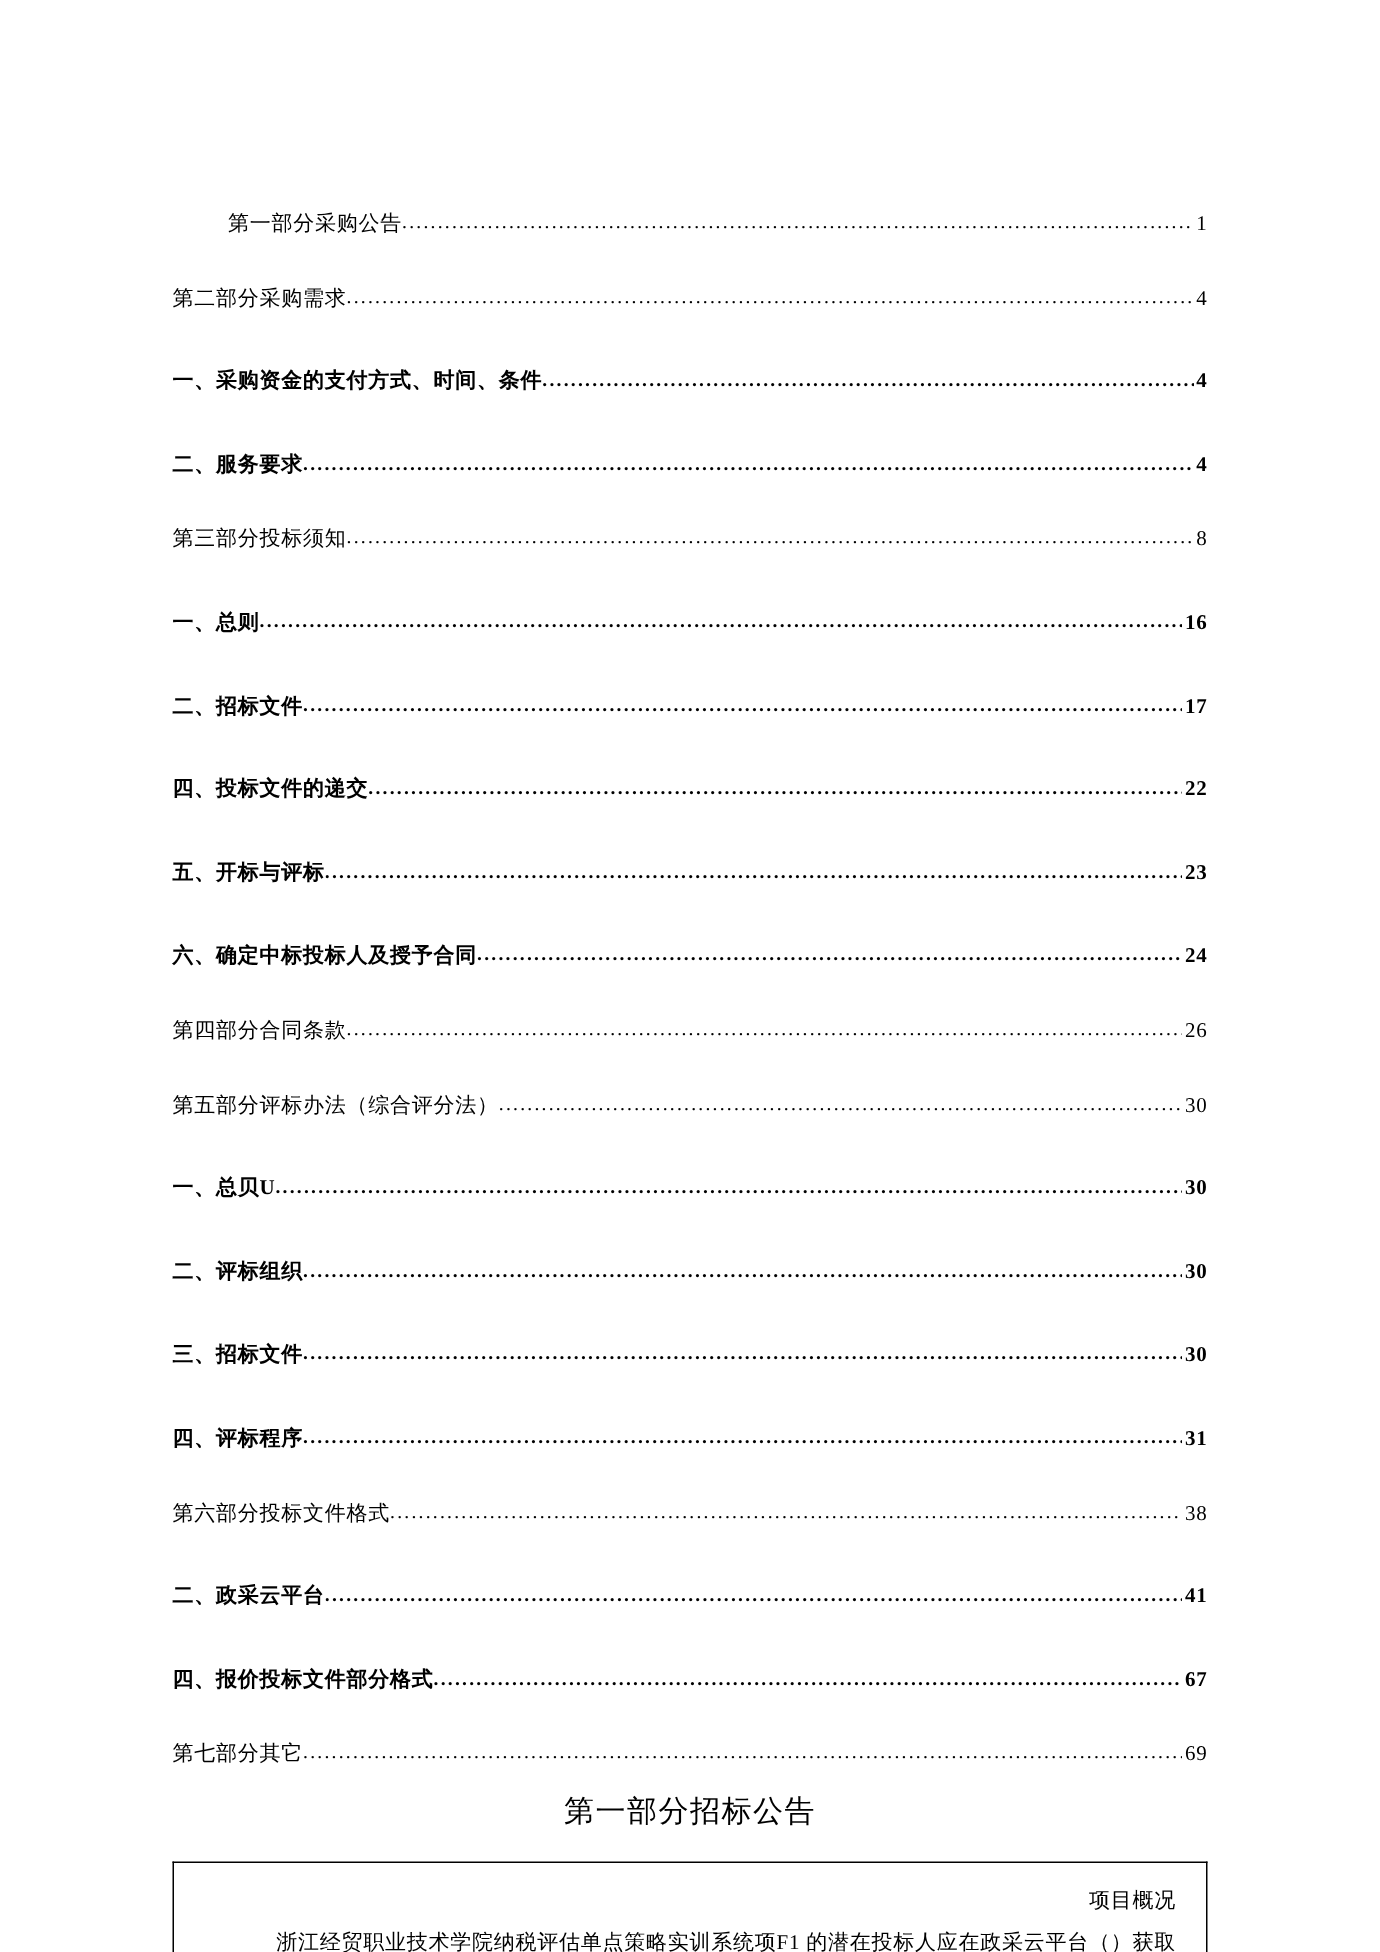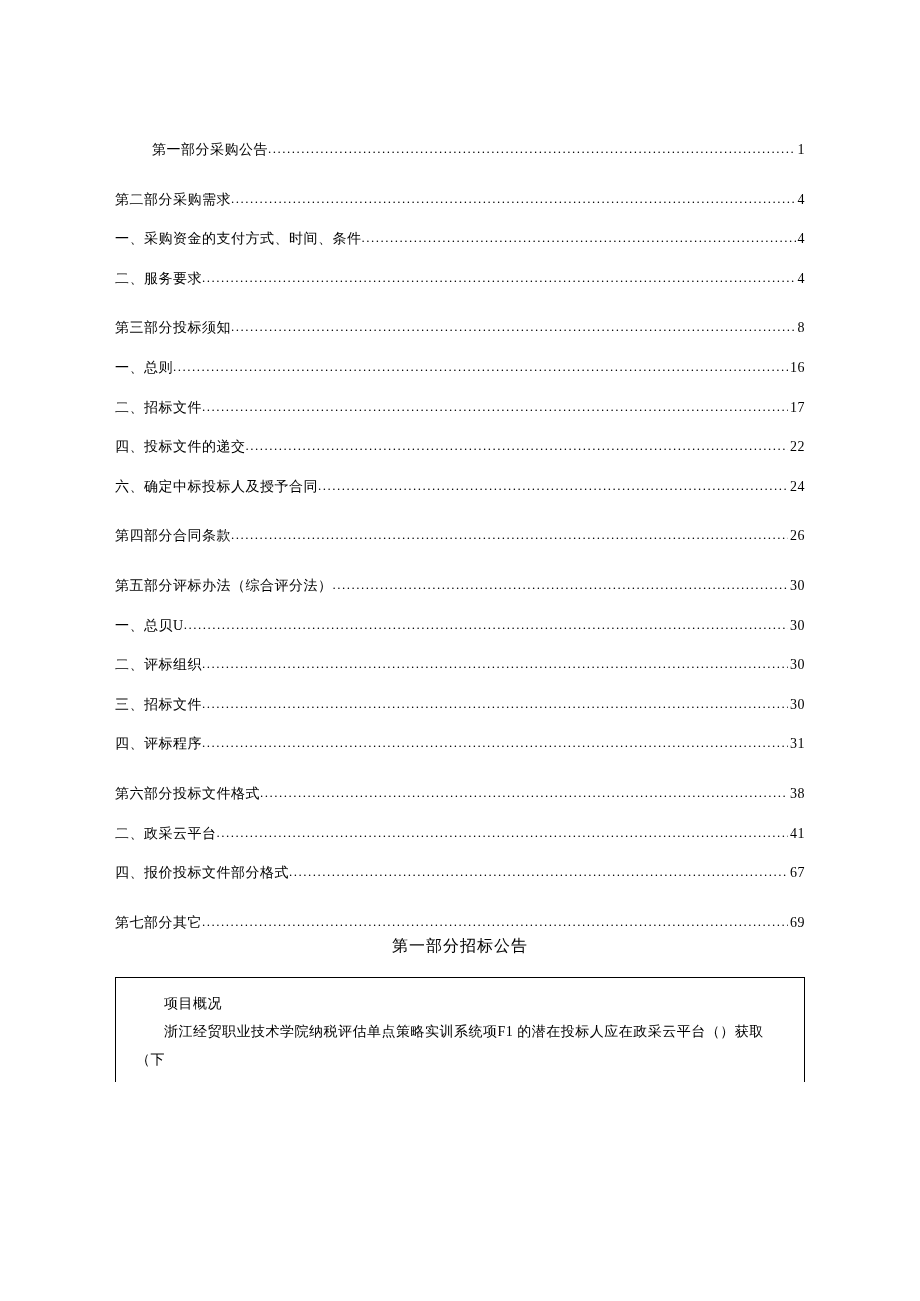--- a/index.html
+++ b/index.html
@@ -23,21 +23,22 @@
     letter-spacing: 0.5px;
   }
   .toc-entry.section {
     margin-top: 30px;
   }
   .toc-entry.first {
     margin-top: 0;
     margin-left: 37px;
   }
   .toc-entry.sub {
-    margin-top: 20px;
+    margin-top: 36px;
+    font-weight: bold;
   }
   .toc-label {
     white-space: nowrap;
     flex-shrink: 0;
   }
   .toc-dots {
     flex: 1;
     overflow: hidden;
     white-space: nowrap;
     letter-spacing: 1.5px;
@@ -50,36 +51,37 @@
     content: "..............................................................................................................................................................................";
   }
   .toc-page {
     white-space: nowrap;
     flex-shrink: 0;
     padding-left: 2px;
     font-size: 14px;
   }
   .heading {
     text-align: center;
-    font-size: 16px;
+    font-size: 20px;
     font-family: "SimSun", "宋体", serif;
-    margin-top: 4px;
+    margin-top: 14px;
     margin-bottom: 20px;
     letter-spacing: 1px;
   }
   .content-box {
     border: 1px solid #000;
     border-bottom: none;
     padding: 12px 20px 8px 20px;
     font-size: 14px;
     line-height: 2.0;
     letter-spacing: 0.5px;
   }
   .content-box .para {
     text-indent: 2em;
+    text-align: right;
   }
   .ul {
   }
 </style>
 </head>
 <body>
 
 <div class="page">
 
   <div id="toc">
@@ -115,20 +117,25 @@
       </div>
       <div class="toc-entry sub">
         <span class="toc-label">二、招标文件</span>
         <span class="toc-dots"></span>
         <span class="toc-page">17</span>
       </div>
       <div class="toc-entry sub">
         <span class="toc-label">四、投标文件的递交</span>
         <span class="toc-dots"></span>
         <span class="toc-page">22</span>
+      </div>
+      <div class="toc-entry sub">
+        <span class="toc-label">五、开标与评标</span>
+        <span class="toc-dots"></span>
+        <span class="toc-page">23</span>
       </div>
       <div class="toc-entry sub">
         <span class="toc-label">六、确定中标投标人及授予合同</span>
         <span class="toc-dots"></span>
         <span class="toc-page">24</span>
       </div>
       <div class="toc-entry section">
         <span class="toc-label">第四部分合同条款</span>
         <span class="toc-dots"></span>
         <span class="toc-page">26</span>

